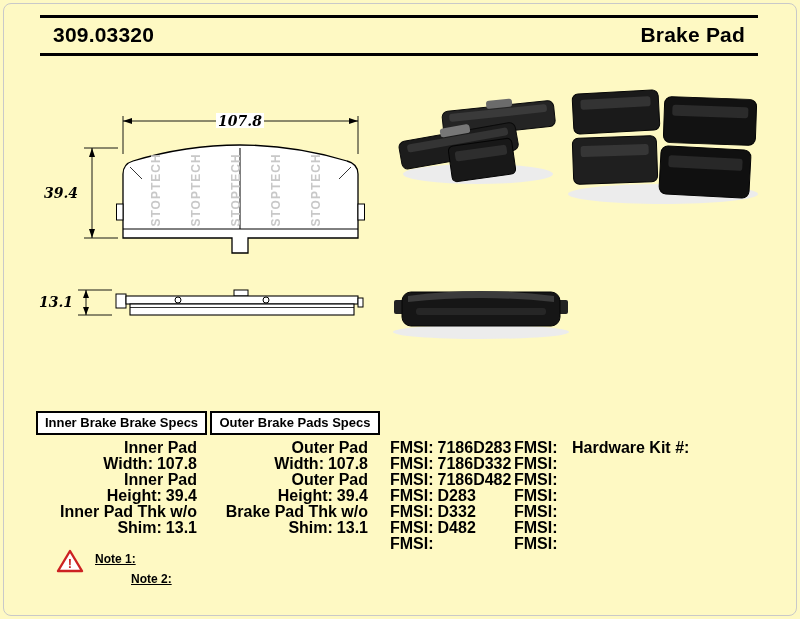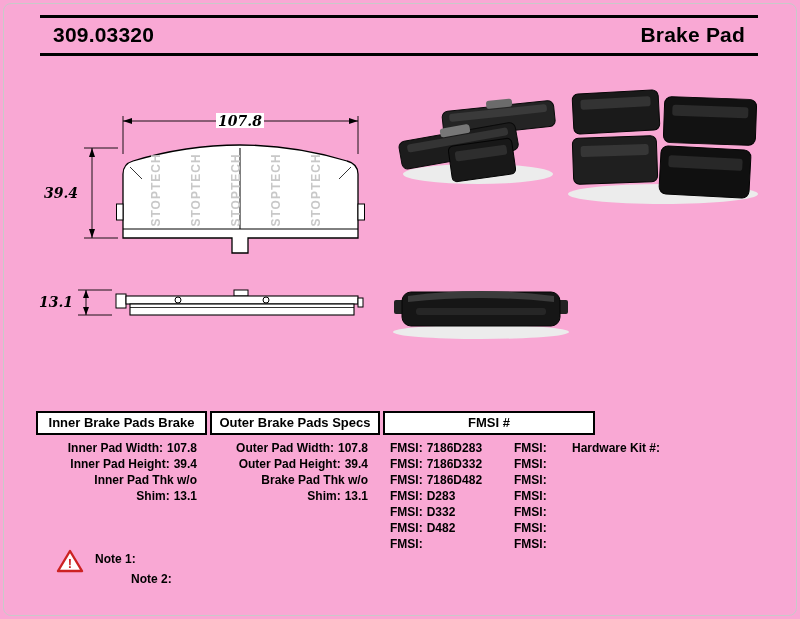--- a/index.html
+++ b/index.html
@@ -1,40 +1,40 @@
 <!DOCTYPE html>
 <html><head>
 <meta charset="utf-8">
 <style>
   html,body{margin:0;padding:0;background:#fff;}
-  .page{position:relative;width:800px;height:619px;background:#f9a8d4;overflow:hidden;
+  .page{position:relative;width:800px;height:619px;background:#fef9c3;overflow:hidden;
         font-family:"Liberation Sans",sans-serif;color:#000;}
   .page-border{position:absolute;inset:3px;border:1px solid #c9c9c9;border-radius:8px;pointer-events:none;}
 
   
   .hdr{position:absolute;left:40px;top:15px;width:718px;}
   .rule{height:3px;background:#000;}
   .hdr-row{display:flex;justify-content:space-between;align-items:baseline;padding:5px 13px 6px 13px;}
   .hdr-part,.hdr-title{font-size:21px;font-weight:bold;letter-spacing:.2px;}
 
   
   .svg-abs{position:absolute;}
 
   
   .col-header{position:absolute;top:411px;height:24px;box-sizing:border-box;border:2px solid #000;
               background:#fff;text-align:center;font-weight:bold;font-size:13px;line-height:20px;}
-  .rows{position:absolute;top:440px;font-size:12px;font-weight:bold;line-height:16px;}
+  .rows{position:absolute;top:440px;font-size:16px;font-weight:bold;line-height:16px;}
   .rows-right{text-align:right;}
   .val{margin-left:4px;}
   .fmsi-row{display:flex;}
   .fmsi-l{width:124px;display:block;}
   .fmsi-r{display:block;}
 
   
-  .note-label{position:absolute;left:95px;font-size:12px;font-weight:bold;}
+  .note-label{position:absolute;left:95px;font-size:12px;font-weight:bold;text-decoration:underline;}
 </style>
 </head>
 <body>
 
 <div class="page">
   <div class="page-border"></div>
 
   <div class="hdr">
     <div class="rule"></div>
     <div class="hdr-row">
@@ -140,23 +140,22 @@
 
     <g>
       <rect x="6" y="218" width="12" height="14" rx="2" fill="#222"></rect>
       <rect x="168" y="218" width="12" height="14" rx="2" fill="#222"></rect>
       <rect x="14" y="210" width="158" height="34" rx="9" fill="#161616" stroke="#050505"></rect>
       <path d="M 20 214 Q 93 204 166 214 L 166 220 Q 93 212 20 220 Z" fill="#3b3b3b"></path>
       <rect x="28" y="226" width="130" height="7" rx="3" fill="#262626"></rect>
     </g>
   </svg>
 
-  <div class="col-header" style="left:36px;width:171px;">Inner Brake Pads Brake</div>
+  <div class="col-header" style="left:36px;width:171px;">Inner Brake Brake Specs</div>
   <div class="col-header" style="left:210px;width:170px;">Outer Brake Pads Specs</div>
-  <div class="col-header" style="left:383px;width:212px;">FMSI #</div>
 
   <div class="rows rows-right" style="left:36px;width:161px;">
     <div><span>Inner Pad Width:</span><span class="val">107.8</span></div>
     <div><span>Inner Pad Height:</span><span class="val">39.4</span></div>
     <div><span>Inner Pad Thk w/o Shim:</span><span class="val">13.1</span></div>
   </div>
 
   <div class="rows rows-right" style="left:210px;width:158px;">
     <div><span>Outer Pad Width:</span><span class="val">107.8</span></div>
     <div><span>Outer Pad Height:</span><span class="val">39.4</span></div>

